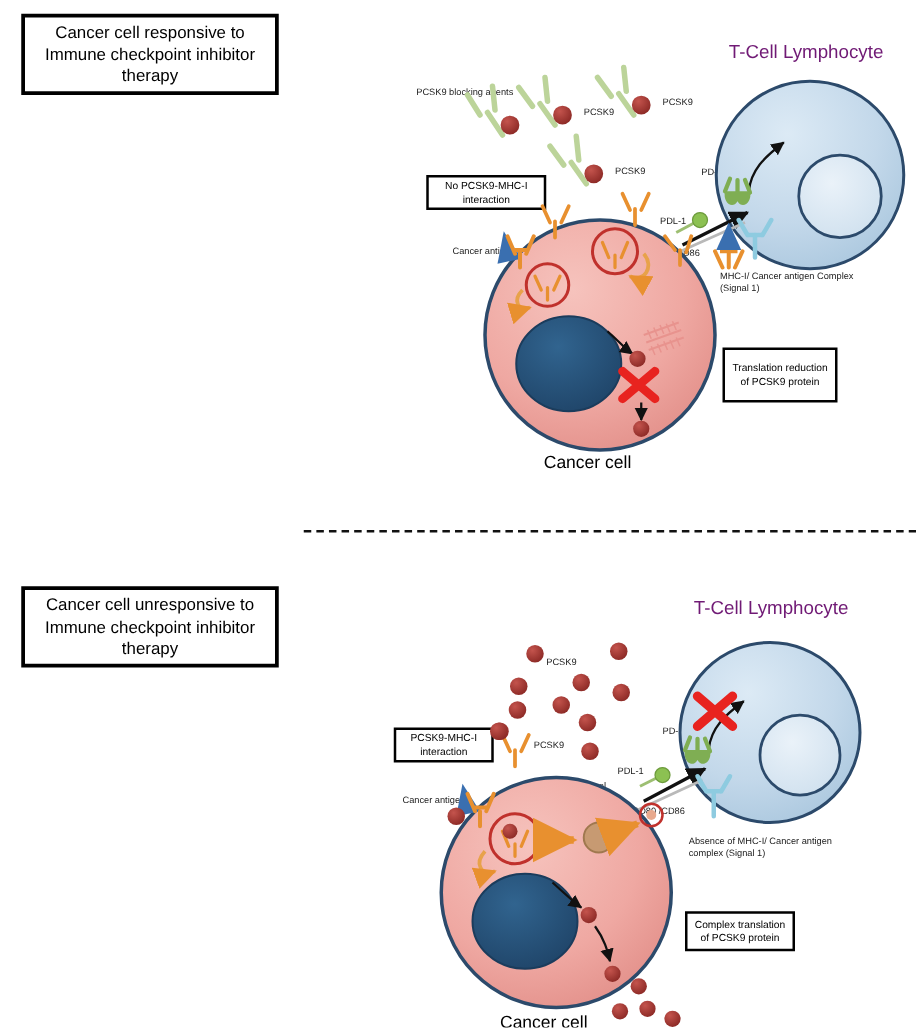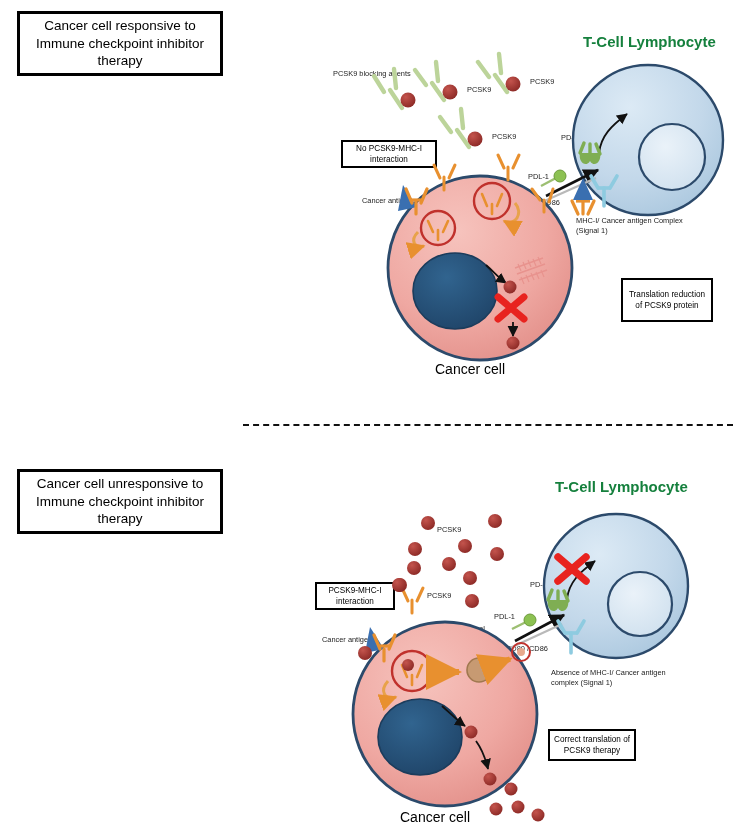--- a/index.html
+++ b/index.html
@@ -10,21 +10,21 @@
   #panel-bottom{top:449px;height:382px;}
 
   .titlebox{position:absolute;border:3px solid #000;background:#fff;
             text-align:center;line-height:1.32;font-size:13.5px;
             display:flex;align-items:center;justify-content:center;padding:4px 6px;
             box-sizing:border-box;}
   .callout{position:absolute;border:2.5px solid #000;background:#fff;text-align:center;
            font-size:8.2px;line-height:1.35;display:flex;align-items:center;
            justify-content:center;padding:3px 4px;box-sizing:border-box;}
   .plainlabel{position:absolute;font-size:8px;line-height:1.35;color:#1a1a1a;}
-  .bigtitle{position:absolute;font-size:15px;font-weight:bold;color:#15803d;}
+  .bigtitle{position:absolute;font-size:15px;font-weight:normal;color:#701a75;}
   .celllabel{position:absolute;font-size:14px;font-weight:normal;color:#000;}
   .tinylab{position:absolute;font-size:7.4px;color:#222;white-space:nowrap;}
 
   .divider{position:absolute;left:243px;top:424px;width:490px;height:0;
            border-top:2px dashed #111;}
   .divider:after{content:"";position:absolute;left:0;top:-2px;width:490px;height:0;}
 
   svg{position:absolute;left:0;top:0;overflow:visible;}
   .dg{position:absolute;left:0;top:0;width:733px;height:410px;}
 </style>
@@ -37,21 +37,21 @@
     <span>Cancer cell responsive to Immune  checkpoint inhibitor therapy</span>
   </div>
 
   <div class="bigtitle" style="left:583px;top:33px;">T-Cell Lymphocyte</div>
 
   <div class="celllabel" style="left:435px;top:361px;">Cancer cell</div>
 
   <div class="callout" style="left:341px;top:140px;width:96px;height:28px;">
     <span>No PCSK9-MHC-I interaction</span>
   </div>
-  <div class="callout" style="left:578px;top:278px;width:92px;height:44px;margin-left:43px;">
+  <div class="callout" style="left:578px;top:278px;width:92px;height:44px;">
     <span>Translation reduction of PCSK9 protein</span>
   </div>
 
   <div class="tinylab" style="left:333px;top:69px;">PCSK9 blocking agents</div>
   <div class="tinylab" style="left:467px;top:85px;">PCSK9</div>
   <div class="tinylab" style="left:530px;top:77px;">PCSK9</div>
   <div class="tinylab" style="left:492px;top:132px;">PCSK9</div>
   <div class="tinylab" style="left:362px;top:196px;">Cancer antigen</div>
   <div class="tinylab" style="left:425px;top:200px;">MHC-I</div>
   <div class="tinylab" style="left:451px;top:225px;">Re cycling</div>
@@ -206,21 +206,21 @@
   </div>
 
   <div class="bigtitle" style="left:555px;top:29px;">T-Cell Lymphocyte</div>
 
   <div class="celllabel" style="left:400px;top:360px;">Cancer cell</div>
 
   <div class="callout" style="left:315px;top:133px;width:80px;height:28px;">
     <span>PCSK9-MHC-I interaction</span>
   </div>
   <div class="callout" style="left:548px;top:280px;width:88px;height:32px;">
-    <span>Correct translation of PCSK9 therapy</span>
+    <span>Complex translation of PCSK9 protein</span>
   </div>
 
   <div class="tinylab" style="left:437px;top:76px;">PCSK9</div>
   <div class="tinylab" style="left:427px;top:142px;">PCSK9</div>
   <div class="tinylab" style="left:322px;top:186px;">Cancer antigen</div>
   <div class="tinylab" style="left:392px;top:190px;">MHC-I</div>
   <div class="plainlabel" style="left:414px;top:175px;width:84px;text-align:center;font-size:7.6px;">
     <span>MHC-I lysosomal degradation</span>
   </div>
   <div class="tinylab" style="left:452px;top:230px;">MHC-I recycling block</div>

